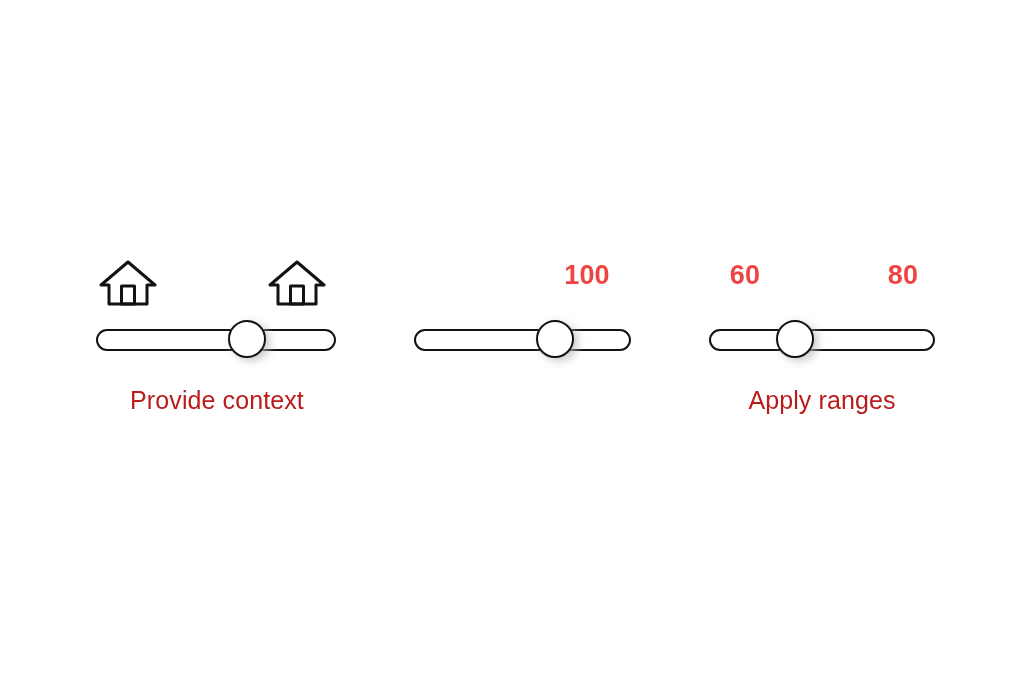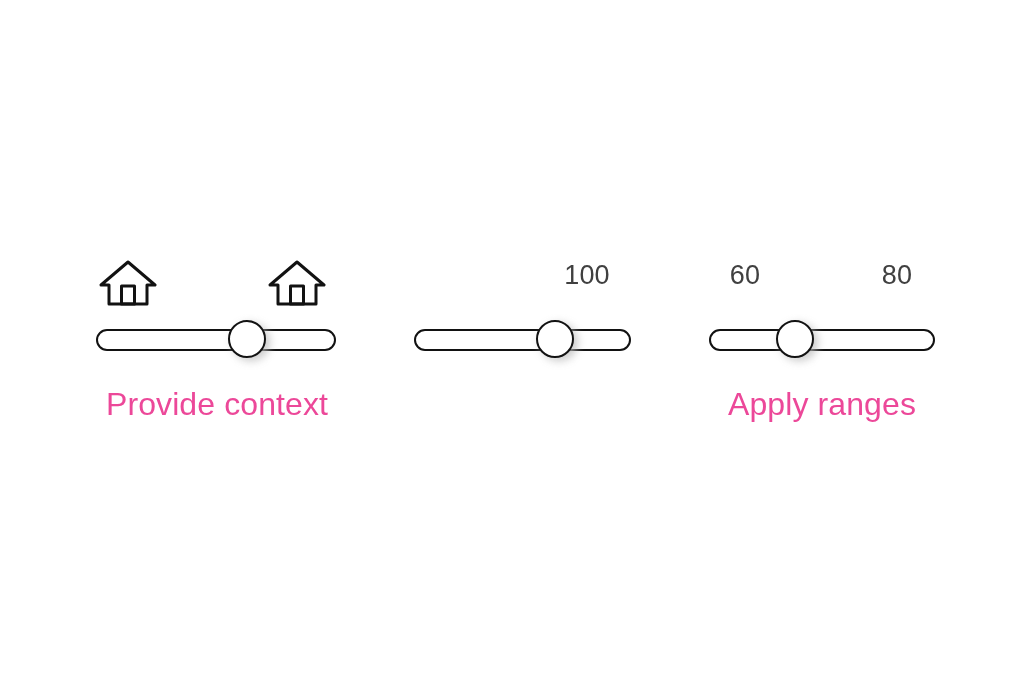--- a/index.html
+++ b/index.html
@@ -43,22 +43,22 @@
     display: block;
     width: 58px;
     height: 50px;
   }
 
   .num-label {
     position: absolute;
     top: 8px;
     font-family: "Liberation Sans", sans-serif;
     font-size: 27px;
-    font-weight: 400;
-    color: #404040;
+    font-weight: 700;
+    color: #ef4444;
     letter-spacing: 0.2px;
     white-space: nowrap;
     transform: translateX(-50%);
   }
 
   
   .track-wrap {
     position: relative;
     height: 52px;
   }
@@ -96,23 +96,23 @@
     border-radius: 50%;
     background: #ffffff;
     transform: translateX(-50%);
   }
 
   
   .caption {
     position: absolute;
     top: 134px;
     font-family: "Liberation Sans", sans-serif;
-    font-size: 32px;
+    font-size: 25px;
     font-weight: 400;
-    color: #ec4899;
+    color: #b91c1c;
     letter-spacing: 0.1px;
     white-space: nowrap;
     transform: translateX(-50%);
   }
 </style>
 </head>
 <body>
 
 <div id="canvas">
     <div class="slider-group" style="left: 96px; width: 240px;">
@@ -143,21 +143,21 @@
       </div>
       <div class="track-wrap">
         <div class="track" style="width: 217px;"></div>
         <div class="thumb-shadow" style="left: 145.05px;"></div>
         <div class="thumb" style="left: 141.05px;"></div>
       </div>
     </div>
     <div class="slider-group" style="left: 709px; width: 226px;">
       <div class="adornments">
         <span class="num-label" style="left: 36px;">60</span>
-        <span class="num-label" style="left: 188px;">80</span>
+        <span class="num-label" style="left: 194px;">80</span>
       </div>
       <div class="track-wrap">
         <div class="track" style="width: 226px;"></div>
         <div class="thumb-shadow" style="left: 89.88px;"></div>
         <div class="thumb" style="left: 85.88px;"></div>
       </div>
       <div class="caption" style="left: 113px;">Apply ranges</div>
     </div>
   </div>
 

